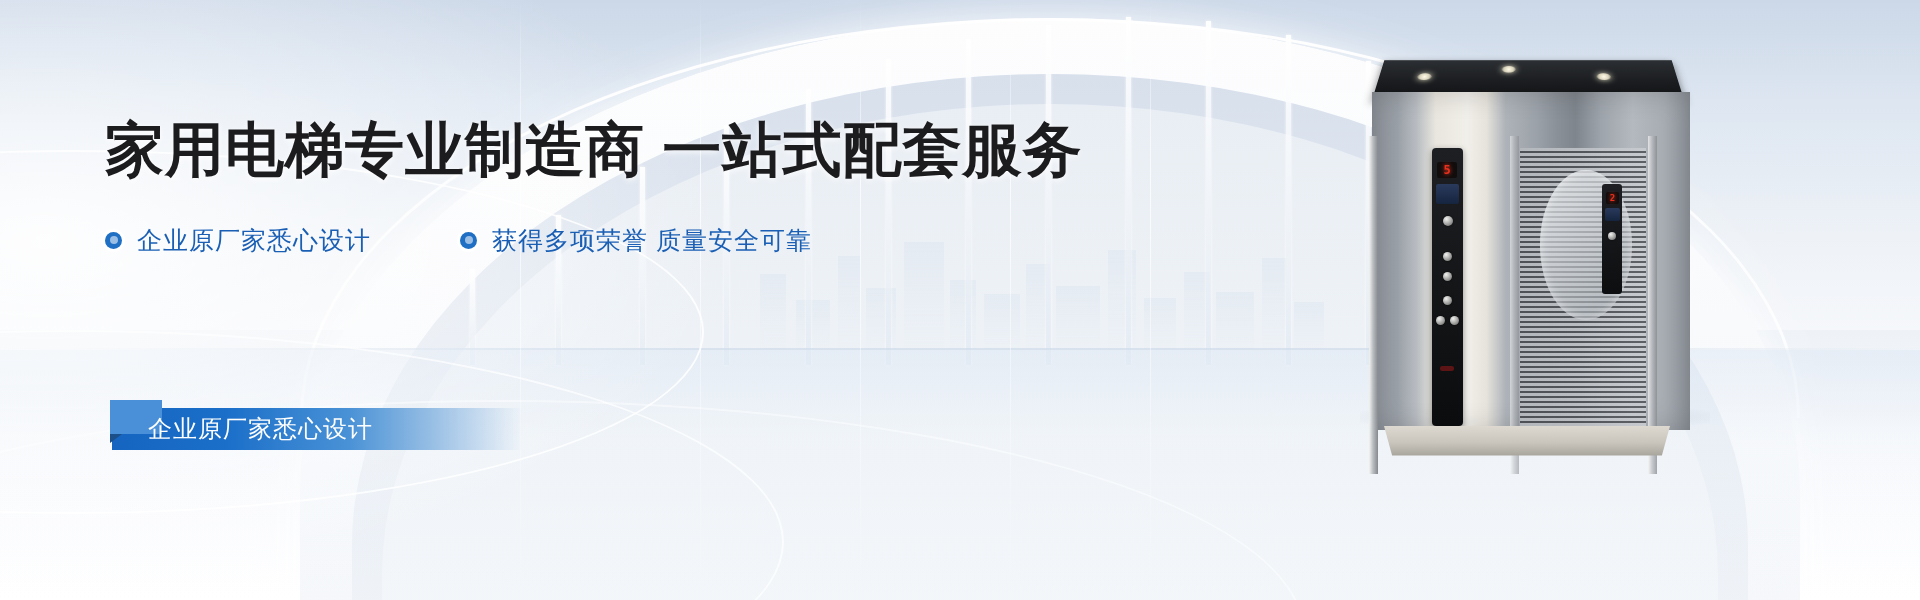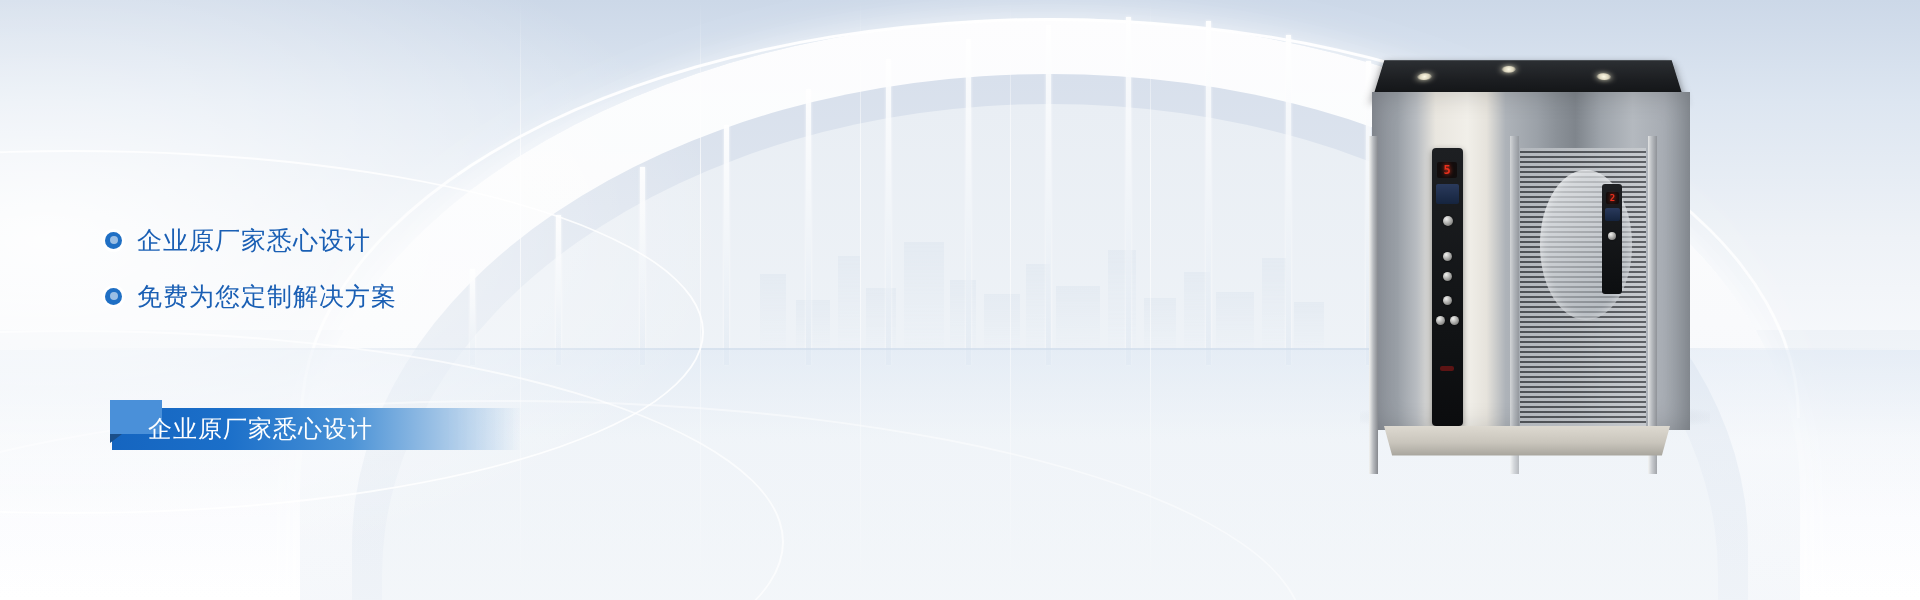--- a/index.html
+++ b/index.html
@@ -290,33 +290,34 @@
   </div>
 
   <div class="vglass" style="left:520px;"></div>
   <div class="vglass" style="left:700px;"></div>
   <div class="vglass" style="left:860px;"></div>
   <div class="vglass" style="left:1010px;"></div>
   <div class="vglass" style="left:1150px;"></div>
 
   <div class="content">
 
+    <div class="headline">家用电梯专业制造商 一站式配套服务</div>
 
     <div class="bullets">
       <div class="brow">
         <div class="bcell c1">
           <span class="bdot"></span>
           <span class="btext">企业原厂家悉心设计</span>
         </div>
+        <div class="bcell">
+          <span class="bdot"></span>
+          <span class="btext">获得多项荣誉 质量安全可靠</span>
+        </div>
       </div>
       <div class="brow">
-        <div class="bcell">
-          <span class="bdot"></span>
-          <span class="btext">免费为您定制解决方案</span>
-        </div>
       </div>
     </div>
 
     <div class="tag"></div>
     <div class="tag-flag"></div>
     <div class="tag-text">企业原厂家悉心设计</div>
   </div>
 
 </div>
 

